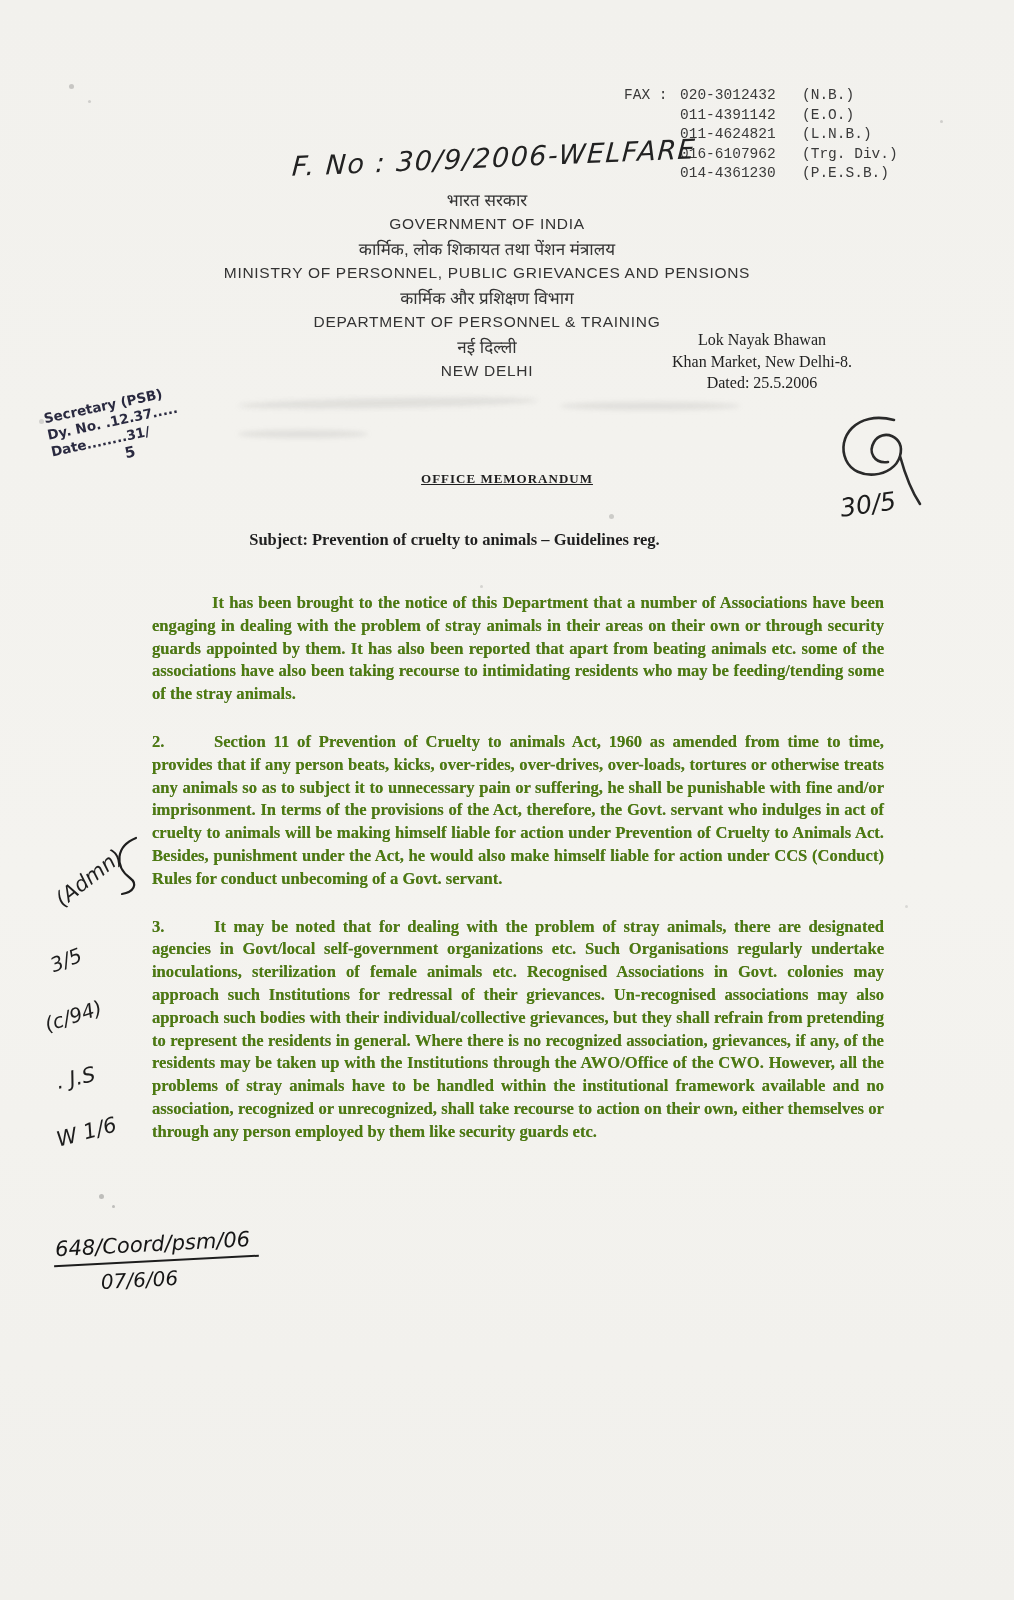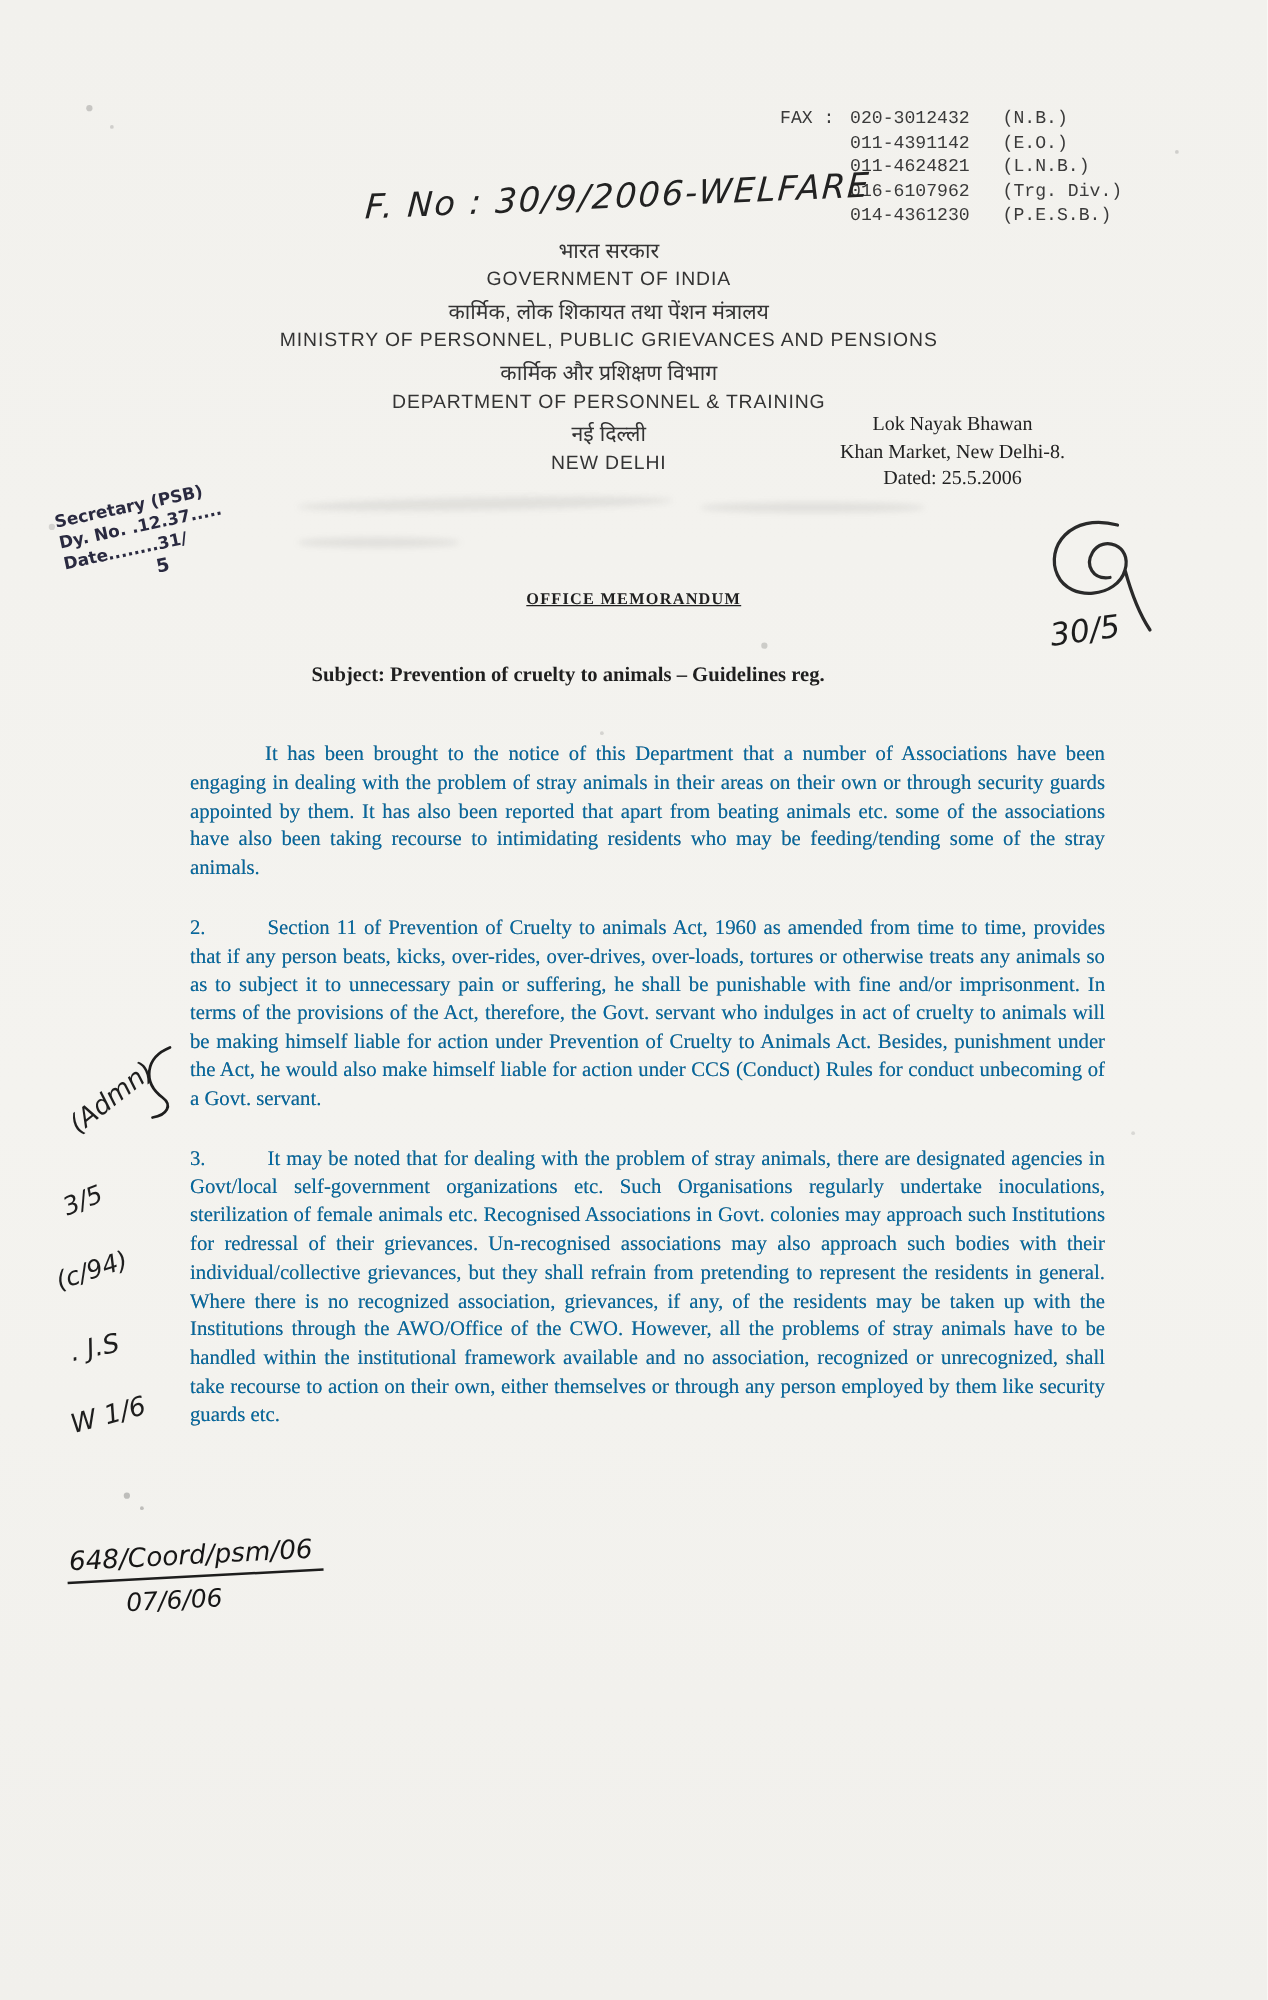--- a/index.html
+++ b/index.html
@@ -41,22 +41,23 @@
   .sig{position:absolute;top:408px;left:816px;}
   .sig-note{
     position:absolute;top:490px;left:840px;font-family:"DejaVu Sans",sans-serif;
     font-style:italic;font-size:25px;color:#1d1d1d;transform:rotate(-8deg);
   }
   
   .subject{position:absolute;top:530px;left:0;width:909px;text-align:center;font-size:16.5px;font-weight:bold;color:#1f1f1f;}
   
   .content{
     position:absolute;top:592px;left:152px;width:732px;
-    font-size:16.6px;line-height:22.8px;text-align:justify;color:#0369a1;
+    font-size:16.6px;line-height:22.8px;text-align:justify;color:#4d7c0f;
     text-shadow:0 0 .4px rgba(43,43,43,.55);
+    font-weight:bold;
   }
   .para{margin:0 0 25px 0;}
   .para.indent{text-indent:60px;}
   .pnum{display:inline-block;width:62px;}
   
   .margin-note{position:absolute;font-family:"DejaVu Sans",sans-serif;font-style:italic;color:#1e1e1e;white-space:nowrap;}
   .m1{top:866px;left:50px;font-size:21px;transform:rotate(-38deg);}
   .m2{top:948px;left:50px;font-size:20px;transform:rotate(-22deg);}
   .m3{top:1004px;left:44px;font-size:20px;transform:rotate(-18deg);}
   .m4{top:1066px;left:56px;font-size:21px;transform:rotate(-12deg);}

